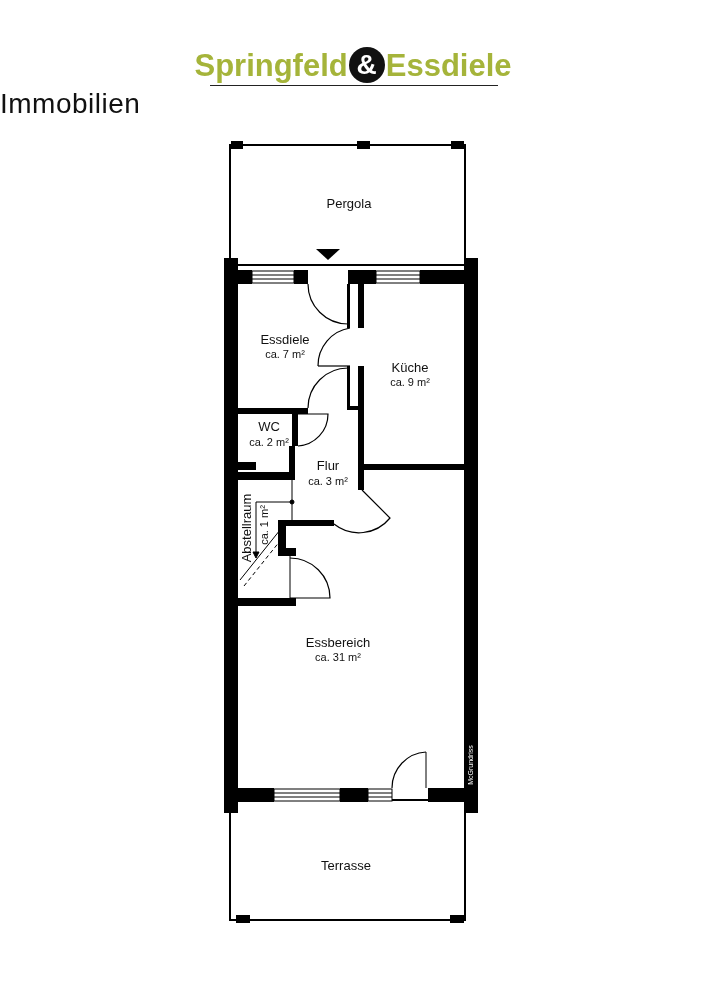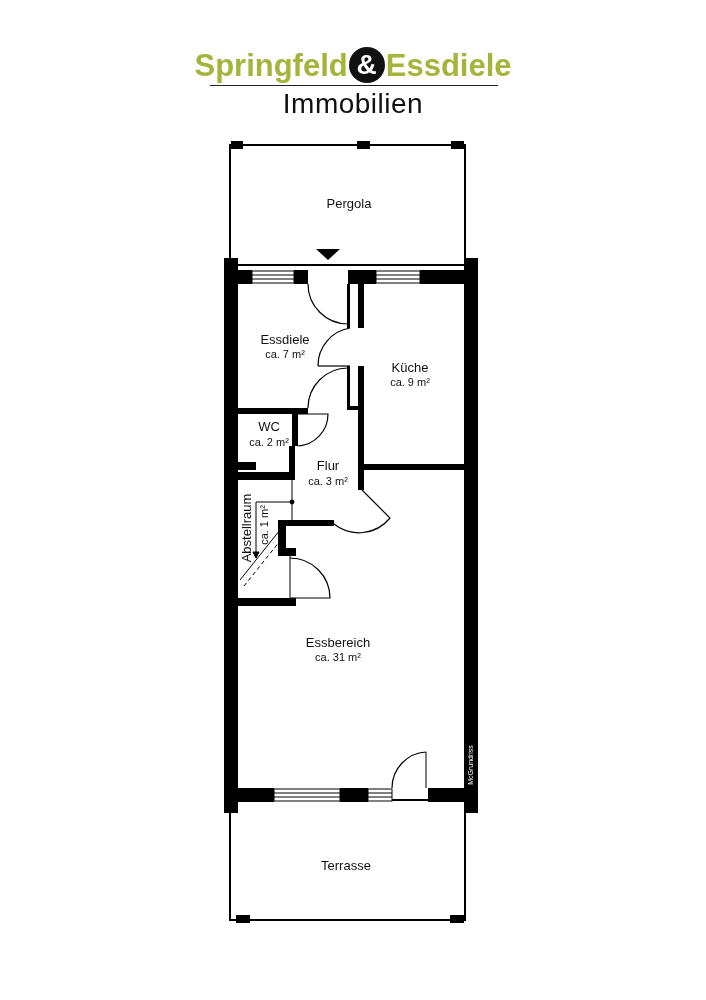--- a/index.html
+++ b/index.html
@@ -1,21 +1,21 @@
 <!DOCTYPE html>
 <html><head>
   <meta charset="utf-8">
   <style>
     html, body { margin: 0; padding: 0; background: #ffffff; }
     body { width: 706px; height: 1000px; position: relative; overflow: hidden; font-family: "Liberation Sans", sans-serif; }
     .logo { position: absolute; left: 0; top: 0; width: 706px; height: 130px; }
     .logo-line1 { position: absolute; top: 48px; left: 0; width: 706px; text-align: center; font-weight: bold; font-size: 31px; color: #a5b43a; letter-spacing: 0px; white-space: nowrap; }
     .logo-line1 .amp { display: inline-block; width: 36px; height: 36px; line-height: 36px; border-radius: 50%; background: #111; color: #fff; font-size: 28px; text-align: center; vertical-align: middle; margin: 0 1px; position: relative; top: -3px; }
     .logo-rule { position: absolute; top: 85px; left: 210px; width: 288px; height: 1px; background: #222; }
-    .logo-line2 { position: absolute; top: 88px; left: 0; width: 706px; text-align: center; font-size: 28px; color: #111; letter-spacing: 0.5px; }
+    .logo-line2 { position: absolute; top: 88px; left: 0; width: 706px; font-size: 28px; color: #111; letter-spacing: 0.5px; }
     svg.plan { position: absolute; left: 0; top: 0; }
     .room-label { font-family: "Liberation Sans", sans-serif; font-size: 13px; fill: #111; }
     .room-area { font-family: "Liberation Sans", sans-serif; font-size: 11px; fill: #111; }
     .credit { font-family: "Liberation Sans", sans-serif; font-size: 7px; fill: #fff; }
   </style>
 </head>
 <body>
 
 <div class="logo">
   <div class="logo-line1">

